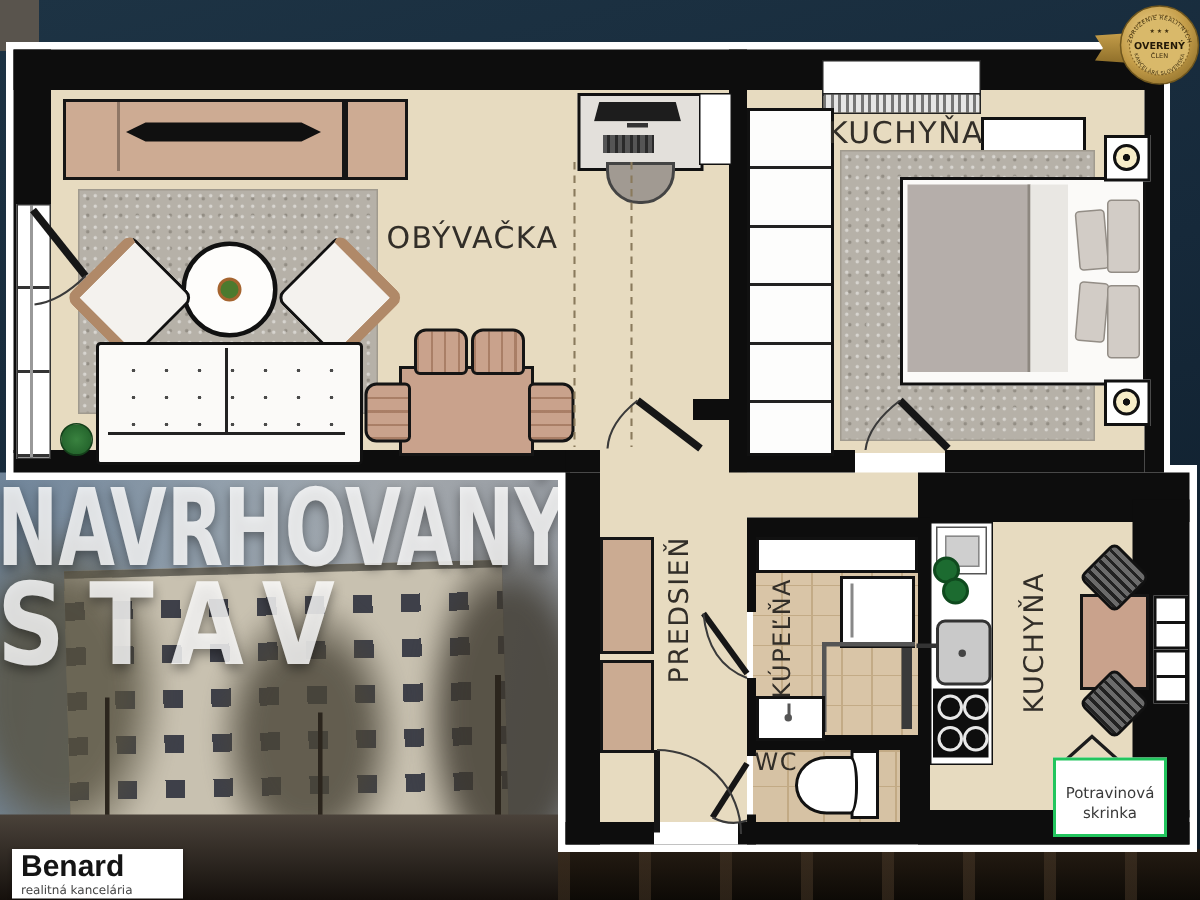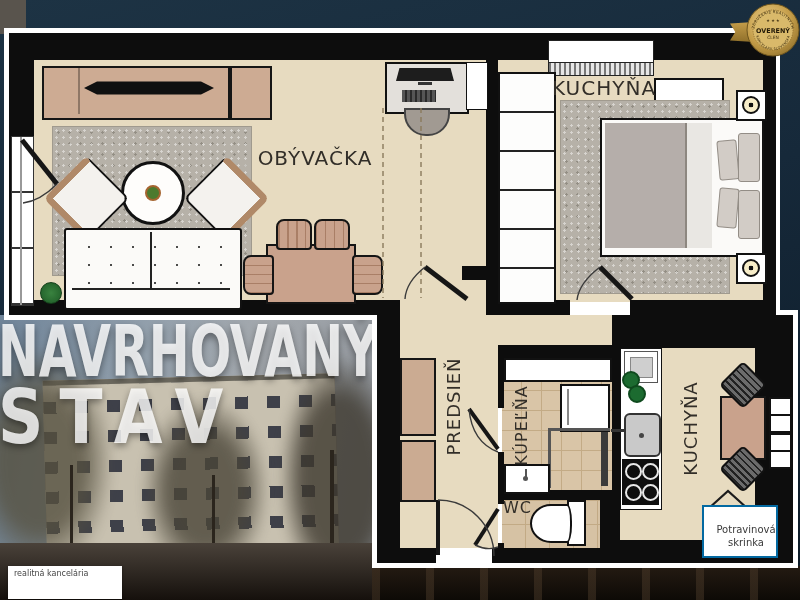--- a/index.html
+++ b/index.html
@@ -198,22 +198,22 @@
 <div class="abs" style="left:726px;top:452px;width:30px;height:30px;background:#6b6b6b;border:2px solid #111;border-radius:5px;
             background-image:repeating-linear-gradient(0deg,rgba(15,15,15,.8) 0 2px,transparent 2px 5px);transform:rotate(45deg)"></div>
 
 <div class="rlabel" style="left:250px;top:146px;width:130px">OBÝVAČKA</div>
 <div class="rlabel" style="left:552px;top:76px;width:100px">KUCHYŇA</div>
 <div class="rlabel vlabel" style="left:393px;top:396px;width:120px;font-size:18px">PREDSIEŇ</div>
 <div class="rlabel vlabel" style="left:461px;top:416px;width:120px;font-size:16px">KÚPEĽŇA</div>
 <div class="rlabel" style="left:503px;top:498px;width:34px;font-size:16px;text-align:left">WC</div>
 <div class="rlabel vlabel" style="left:630px;top:418px;width:120px;font-size:18px">KUCHYŇA</div>
 
-<div class="abs" style="left:702px;top:505px;width:76px;height:53px;background:#fff;border:2px solid #0369a1;z-index:12;
-            display:flex;align-items:flex-end;justify-content:flex-end;padding-bottom:7px;box-sizing:border-box">
+<div class="abs" style="left:702px;top:505px;width:76px;height:53px;background:#fff;border:2px solid #22c55e;z-index:12;
+            display:flex;align-items:flex-end;justify-content:center;padding-bottom:7px;box-sizing:border-box">
   <span style="font-size:10px;line-height:1.25;color:#3a3a3a;text-align:center;width:60px">Potravinová skrinka</span>
 </div>
 
 <svg class="abs" style="left:0;top:0;z-index:11" width="800" height="600" viewBox="0 0 800 600">
   <g fill="none">
     <path d="M383,108 V298" stroke="#8a7a5c" stroke-width="1.4" stroke-dasharray="5,4"></path>
     <path d="M421,108 V298" stroke="#8a7a5c" stroke-width="1.4" stroke-dasharray="5,4"></path>
     <path d="M22,140 L57,184" stroke="#161616" stroke-width="5"></path>
     <path d="M57,184 Q40,201 23,203" stroke="#3a3a3a" stroke-width="1.4"></path>
     <path d="M467,299 L425,267" stroke="#161616" stroke-width="5"></path>
@@ -252,14 +252,15 @@
       <textPath href="#arcB" startOffset="50%" text-anchor="middle">KANCELÁRIÍ SLOVENSKA</textPath>
     </text>
     <text x="27" y="20" font-size="4" text-anchor="middle" fill="#3f2f10">★ ★ ★</text>
     <text x="27" y="30.5" font-size="6.4" font-weight="bold" text-anchor="middle" fill="#241a08">OVERENÝ</text>
     <text x="27" y="36.5" font-size="4.4" text-anchor="middle" fill="#3f2f10">ČLEN</text>
   </svg>
 </div>
 
 <div class="abs" style="left:8px;top:566px;width:114px;height:33px;background:#fff;z-index:41;padding:2px 6px;box-sizing:border-box;
             box-shadow:0 1px 3px rgba(0,0,0,.4)">
+  <div style="font-family:'Liberation Sans',sans-serif;font-weight:bold;font-size:20px;line-height:1;color:#141414">Benard</div>
   <div style="font-size:8px;color:#444;margin-top:1px">realitná kancelária</div>
 </div>
 
 </body></html>

